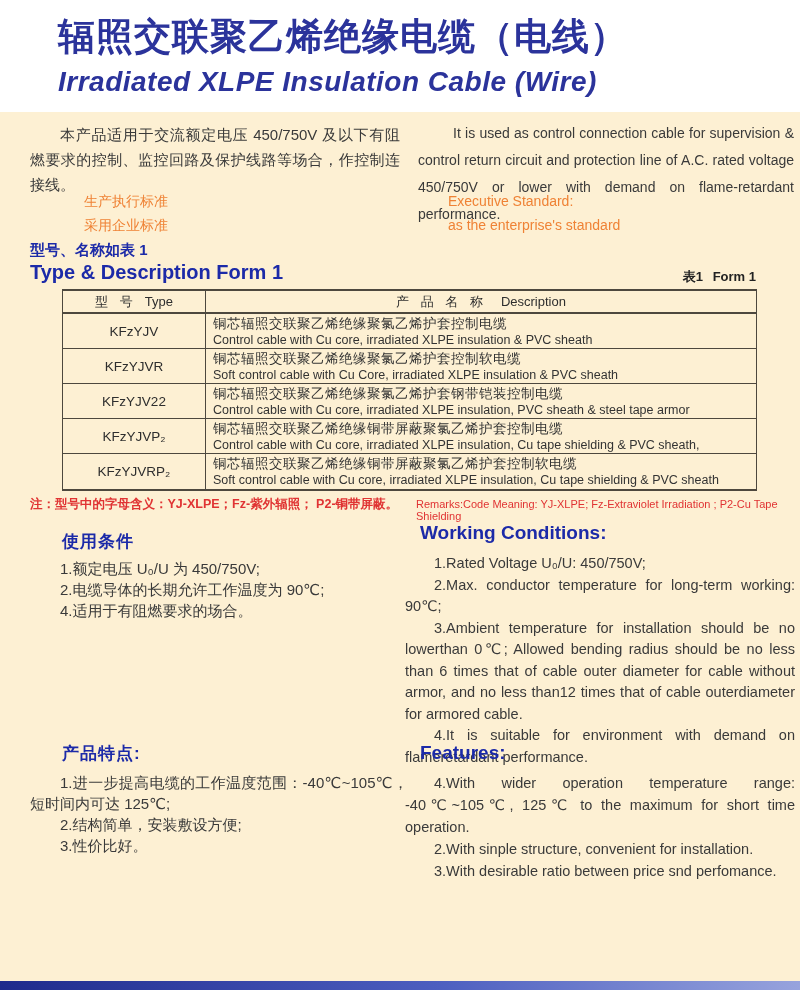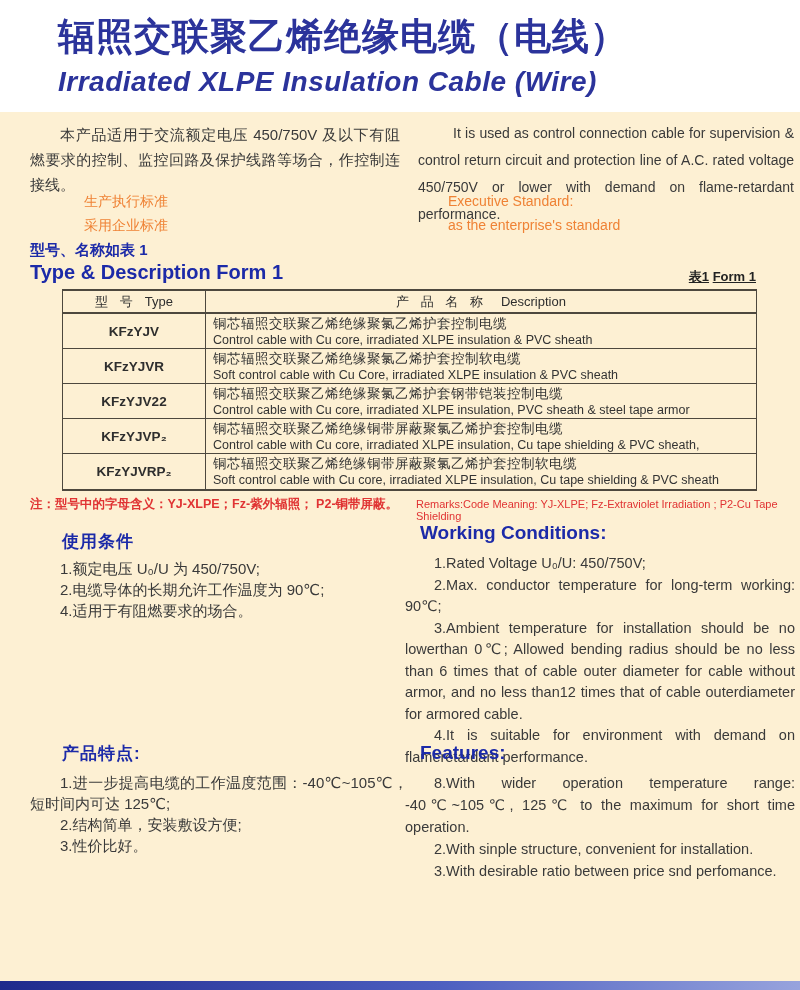--- a/index.html
+++ b/index.html
@@ -18,30 +18,30 @@
   .intro-zh{position:absolute;left:30px;top:122px;width:370px;font-size:15px;line-height:25px;text-indent:2em;text-align:justify;color:var(--body-text);}
   .intro-en{position:absolute;left:418px;top:120px;width:376px;font-size:14px;line-height:27px;text-indent:2.5em;text-align:justify;color:var(--body-text);}
 
   .standards{font-size:14px;line-height:24px;color:var(--standard-orange);}
   .standards-zh{position:absolute;left:84px;top:189px;}
   .standards-en{position:absolute;left:448px;top:189px;}
 
   .sec-heading-zh{position:absolute;left:30px;top:241px;font-size:15px;font-weight:bold;color:var(--heading-blue);}
   .sec-heading-en{position:absolute;left:30px;top:261px;font-size:20px;font-weight:bold;color:var(--heading-blue);}
   .form-label{position:absolute;right:44px;top:268px;font-size:13px;font-weight:bold;color:#222;}
-  .form-label span{text-decoration:underline;}
+  .form-label span{margin-left:6px;}
 
   .type-table{position:absolute;left:62px;top:289px;width:695px;border-top:2px solid var(--table-line);border-bottom:2px solid var(--table-line);border-left:1px solid var(--table-line);border-right:1px solid var(--table-line);}
   .t-head{display:flex;height:23px;border-bottom:2px solid var(--table-line);color:#2e2e2e;}
   .t-head .h-type{width:143px;border-right:1px solid var(--table-line);display:flex;align-items:center;justify-content:center;gap:8px;font-size:13px;}
   .t-head .h-desc{flex:1;display:flex;align-items:center;justify-content:center;gap:14px;font-size:13px;}
   .t-head .cn{letter-spacing:4px;}
   .t-row{display:flex;height:35px;border-bottom:1px solid var(--table-line);}
   .t-row:last-child{border-bottom:none;}
-  .t-type{width:143px;border-right:1px solid var(--table-line);display:flex;align-items:center;justify-content:center;font-size:13.5px;font-weight:bold;color:#2e2e2e;}
+  .t-type{width:143px;border-right:1px solid var(--table-line);display:flex;align-items:center;justify-content:center;font-size:13.5px;font-weight:normal;color:#2e2e2e;}
   .t-desc{flex:1;padding:1px 0 0 7px;color:#333;}
   .t-desc .zh{font-size:13.5px;line-height:17px;letter-spacing:.5px;}
   .t-desc .en{font-size:12.5px;line-height:16px;}
 
   .note{position:absolute;left:30px;top:496px;width:762px;display:flex;color:var(--note-red);}
   .note-zh{width:386px;font-size:12.5px;font-weight:bold;}
   .note-en{flex:1;font-size:11px;padding-top:2px;}
 
   .block-heading-zh{position:absolute;font-size:17px;font-weight:bold;color:var(--heading-blue);letter-spacing:1px;}
   .block-heading-en{position:absolute;font-size:19px;font-weight:bold;color:var(--heading-blue);}
@@ -159,20 +159,20 @@
 
   <div class="block-heading-zh ft-h-zh">产品特点:</div>
   <div class="block-heading-en ft-h-en">Features:</div>
 
   <div class="list ft-list-zh">
     <p>1.进一步提高电缆的工作温度范围：-40℃~105℃，短时间内可达 125℃;</p>
     <p>2.结构简单，安装敷设方便;</p>
     <p>3.性价比好。</p>
   </div>
   <div class="list ft-list-en">
-    <p>8.With wider operation temperature range: -40℃~105℃, 125℃ to the maximum for short time operation.</p>
+    <p>4.With wider operation temperature range: -40℃~105℃, 125℃ to the maximum for short time operation.</p>
     <p>2.With sinple structure, convenient for installation.</p>
     <p>3.With desirable ratio between price snd perfomance.</p>
   </div>
 
   <div class="bottom-bar"></div>
 
 </div>
 
 </body></html>

